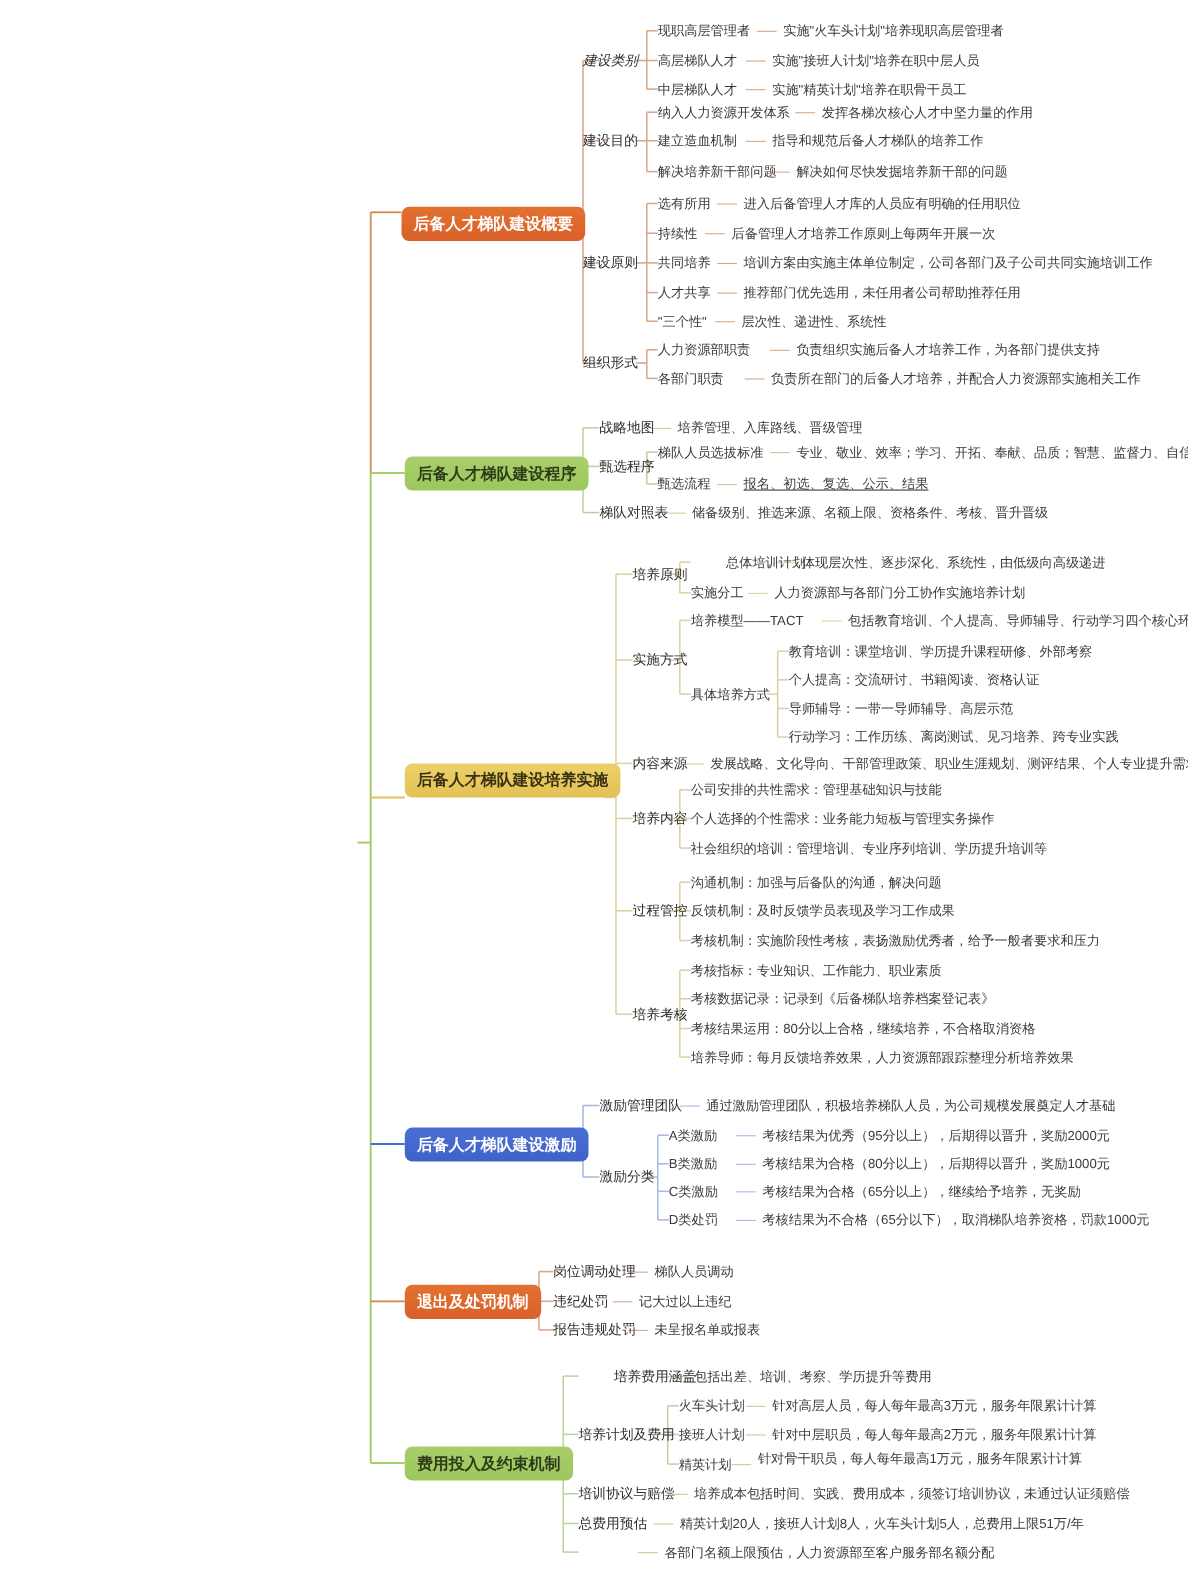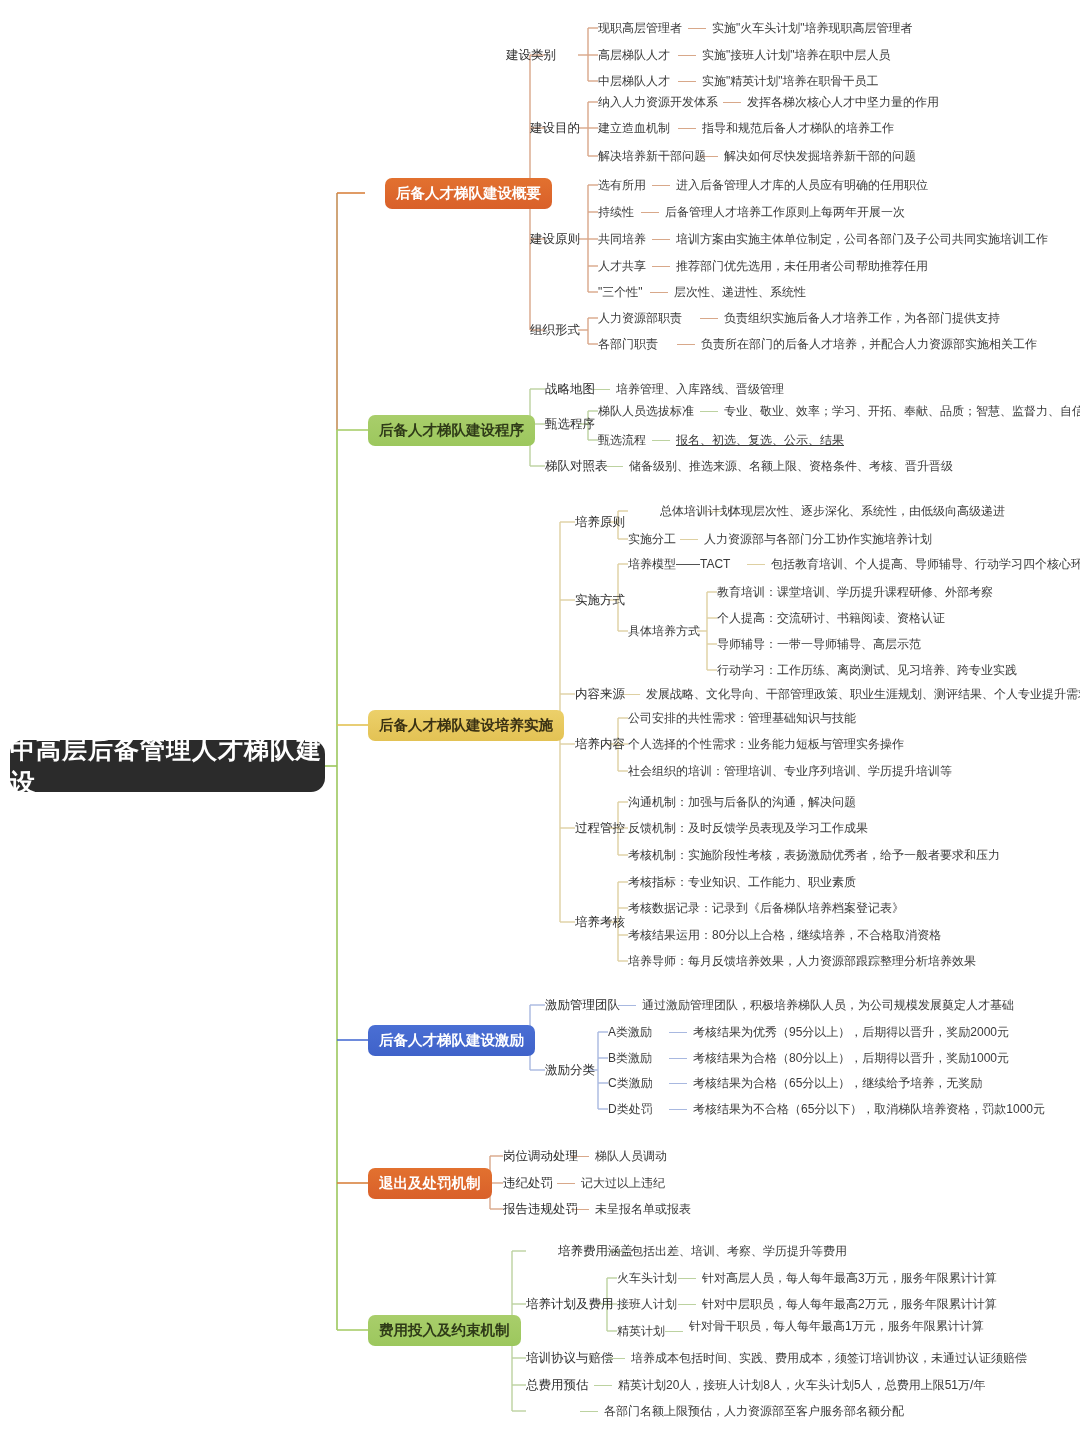--- a/index.html
+++ b/index.html
@@ -219,29 +219,26 @@
     <path d="M512 1358 L526 1358" stroke="#bcd2a0" stroke-width="1.4" fill="none"></path>
     <path d="M512 1385 L526 1385" stroke="#bcd2a0" stroke-width="1.4" fill="none"></path>
     <path d="M512 1411 L526 1411" stroke="#bcd2a0" stroke-width="1.4" fill="none"></path>
     <path d="M597 1304 L607 1304" stroke="#bcd2a0" stroke-width="1.4" fill="none"></path>
     <path d="M607 1278 L607 1331" stroke="#bcd2a0" stroke-width="1.4" fill="none"></path>
     <path d="M607 1278 L617 1278" stroke="#bcd2a0" stroke-width="1.4" fill="none"></path>
     <path d="M607 1304 L617 1304" stroke="#bcd2a0" stroke-width="1.4" fill="none"></path>
     <path d="M607 1331 L617 1331" stroke="#bcd2a0" stroke-width="1.4" fill="none"></path>
   </svg>
 
-  <div class="root-node">
-    <span>中高层后备管理人才梯队建设</span>
-  </div>
-
-  <div class="branch-node bn-orange" style="left:365px; top:178px;margin-left:20px;">
+
+  <div class="branch-node bn-orange" style="left:365px; top:188px;">
     <span>后备人才梯队建设概要</span>
   </div>
 
-  <div class="l2" style="left:506px; top:48px;">
+  <div class="l2" style="left:530px; top:48px;font-style:italic;">
     <span>建设类别</span>
   </div>
   <div class="l3" style="left:598px; top:21px;"><span>现职高层管理者</span></div>
   <div class="dash o" style="left:688px; top:28px; width:18px;"></div>
   <div class="l3" style="left:712px; top:21px;"><span>实施"火车头计划"培养现职高层管理者</span></div>
 
   <div class="l3" style="left:598px; top:48px;"><span>高层梯队人才</span></div>
   <div class="dash o" style="left:678px; top:55px; width:18px;"></div>
   <div class="l3" style="left:702px; top:48px;"><span>实施"接班人计划"培养在职中层人员</span></div>
 
@@ -318,21 +315,21 @@
   <div class="l3" style="left:598px; top:433px;"><span>甄选流程</span></div>
   <div class="dash g" style="left:652px; top:440px; width:18px;"></div>
   <div class="l3" style="left:676px; top:433px;text-decoration:underline;"><span>报名、初选、复选、公示、结果</span></div>
 
   <div class="l2" style="left:545px; top:459px;">
     <span>梯队对照表</span>
   </div>
   <div class="dash g" style="left:605px; top:466px; width:18px;"></div>
   <div class="l3" style="left:629px; top:459px;"><span>储备级别、推选来源、名额上限、资格条件、考核、晋升晋级</span></div>
 
-  <div class="branch-node bn-yellow" style="left:368px; top:710px;font-family:Liberation Mono, monospace;">
+  <div class="branch-node bn-yellow" style="left:368px; top:694px;font-family:Liberation Mono, monospace;">
     <span>后备人才梯队建设培养实施</span>
   </div>
 
   <div class="l2" style="left:575px; top:515px;">
     <span>培养原则</span>
   </div>
   <div class="l3" style="left:660px; top:504px;"><span>总体培训计划</span></div>
   <div class="dash y" style="left:705px; top:511px; width:18px;"></div>
   <div class="l3" style="left:729px; top:504px;"><span>体现层次性、逐步深化、系统性，由低级向高级递进</span></div>
 

